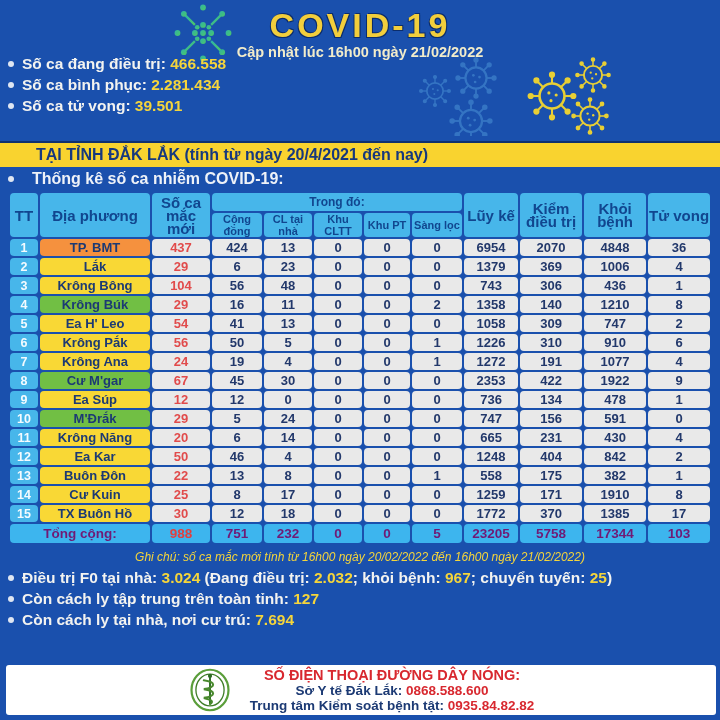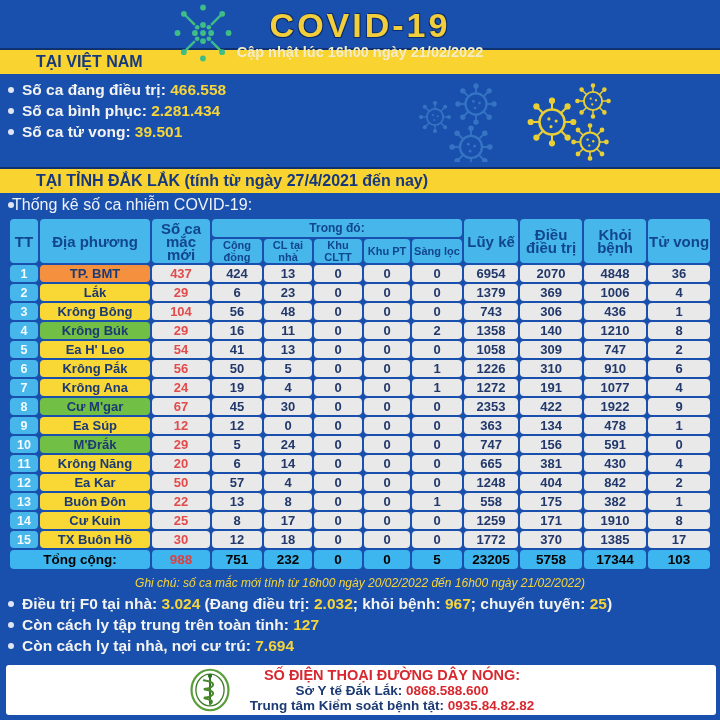--- a/index.html
+++ b/index.html
@@ -34,21 +34,21 @@
   .vn ul{list-style:none;margin:0;padding:0;}
   .vn li{height:21px;line-height:21px;font-size:15.5px;font-weight:bold;padding-left:22px;position:relative;}
   .vn li .dot,.cap .dot,.fnotes li .dot{
     position:absolute;left:8px;top:8px;width:6px;height:6px;border-radius:50%;background:#dfe6f2;
   }
   .vn .lbl{color:#f3f3f0;}
   .vn .val{color:#f5d53b;}
   .vn-decor{position:absolute;right:92px;top:8px;width:210px;height:80px;pointer-events:none;}
 
   
-  .cap{height:23px;line-height:23px;color:#eef2f8;font-size:16px;font-weight:normal;padding-left:12px;position:relative;}
+  .cap{height:23px;line-height:23px;color:#eef2f8;font-size:16px;font-weight:bold;padding-left:32px;position:relative;}
   .cap .dot{top:9px;}
 
   
   table.covid{
     margin:1px 8px 0 8px;width:704px;table-layout:fixed;
     border-collapse:separate;border-spacing:2px;
   }
   table.covid td,table.covid th{
     border-radius:4px;padding:0;text-align:center;vertical-align:middle;
     font-weight:bold;overflow:hidden;
@@ -56,21 +56,21 @@
   th.h{background:#47b6ea;color:#11468f;font-size:15px;line-height:13px;}
   th.h-sub{background:#47b6ea;color:#11468f;font-size:11px;height:20px;}
   th.h-group{background:#47b6ea;color:#11468f;font-size:12px;height:18px;}
   td.tt-cell{background:#47b6ea;color:#f4fbff;font-size:12.5px;height:17px;}
   td.district-cell{color:#1c3a74;font-size:13px;}
   td.district-cell.yellow{background:#f9d835;}
   td.district-cell.orange{background:#f5913e;}
   td.district-cell.green{background:#71bf44;}
   td.data-cell{background:#e9e9e9;color:#22386b;font-size:13px;}
   td.data-cell.red{color:#e14b4b;}
-  tr.total-row td{background:#3db5ee;color:#000000;font-size:13.5px;height:19px;}
+  tr.total-row td{background:#3db5ee;color:#701a75;font-size:13.5px;height:19px;}
   tr.total-row td.red{color:#e03f3f;}
   tr.total-row td.total-label{text-align:center;}
 
   
   .ghichu{
     text-align:center;color:#f5d53b;font-style:italic;font-size:12px;
     margin-top:4px;height:16px;line-height:16px;
   }
   .fnotes{list-style:none;margin:2px 16px 0 0;padding:0;}
   .fnotes li{position:relative;padding-left:22px;height:21px;line-height:21px;font-size:15.5px;font-weight:bold;}
@@ -165,21 +165,20 @@
           <circle cx="50" cy="50" r="5"></circle>
         </g>
       </g>
     </svg>
     <div class="hdr-center">
       <div class="hdr-title">COVID-19</div>
       <div class="hdr-sub">Cập nhật lúc 16h00 ngày 21/02/2022</div>
     </div>
   </div>
 
-  <div class="band">TẠI VIỆT NAM</div>
 
   <div class="vn">
     <ul>
       <li><span class="dot"></span><span class="lbl">Số ca đang điều trị:</span> <span class="val">466.558</span></li>
       <li><span class="dot"></span><span class="lbl">Số ca bình phục:</span> <span class="val">2.281.434</span></li>
       <li><span class="dot"></span><span class="lbl">Số ca tử vong:</span> <span class="val">39.501</span></li>
     </ul>
     <svg class="vn-decor" viewBox="0 0 210 80">
       <g color="#4b93d6" opacity="0.55">
         <use href="#virus" x="0" y="18" width="34" height="34"></use>
@@ -187,21 +186,21 @@
         <use href="#virus" x="30" y="42" width="46" height="46"></use>
       </g>
       <g color="#e8cf35">
         <use href="#virus" x="108" y="14" width="52" height="52"></use>
         <use href="#virus" x="156" y="0" width="38" height="38"></use>
         <use href="#virus" x="152" y="40" width="40" height="40"></use>
       </g>
     </svg>
   </div>
 
-  <div class="band">TẠI TỈNH ĐẮK LẮK (tính từ ngày 27/4/2021 đến nay)</div>
+  <div class="band">TẠI TỈNH ĐẮK LẮK (tính từ ngày 20/4/2021 đến nay)</div>
 
   <div class="cap">
     <span class="dot"></span>
     <span>Thống kê số ca nhiễm COVID-19:</span>
   </div>
 
   <table class="covid">
     <colgroup>
       <col style="width:28px">
         <col style="width:110px">
@@ -216,21 +215,21 @@
         <col style="width:62px">
         <col style="width:62px">
     </colgroup>
     <thead>
       <tr>
         <th class="h" rowspan="2">TT</th>
         <th class="h" rowspan="2">Địa phương</th>
         <th class="h" rowspan="2">Số ca mắc mới</th>
         <th class="h-group" colspan="5">Trong đó:</th>
         <th class="h" rowspan="2">Lũy kế</th>
-        <th class="h" rowspan="2">Điều điều trị</th>
+        <th class="h" rowspan="2">Kiểm điều trị</th>
         <th class="h" rowspan="2">Khỏi bệnh</th>
         <th class="h" rowspan="2">Tử vong</th>
       </tr>
       <tr>
         <th class="h-sub">Cộng đồng</th>
         <th class="h-sub">CL tại nhà</th>
         <th class="h-sub">Khu CLTT</th>
         <th class="h-sub">Khu PT</th>
         <th class="h-sub">Sàng lọc</th>
       </tr>
@@ -350,21 +349,21 @@
         </tr>
         <tr>
           <td class="tt-cell">9</td>
           <td class="district-cell yellow">Ea Súp</td>
           <td class="data-cell red">12</td>
           <td class="data-cell">12</td>
           <td class="data-cell">0</td>
           <td class="data-cell">0</td>
           <td class="data-cell">0</td>
           <td class="data-cell">0</td>
-          <td class="data-cell">363</td>
+          <td class="data-cell">736</td>
           <td class="data-cell">134</td>
           <td class="data-cell">478</td>
           <td class="data-cell">1</td>
         </tr>
         <tr>
           <td class="tt-cell">10</td>
           <td class="district-cell green">M'Đrắk</td>
           <td class="data-cell red">29</td>
           <td class="data-cell">5</td>
           <td class="data-cell">24</td>
@@ -379,29 +378,29 @@
         <tr>
           <td class="tt-cell">11</td>
           <td class="district-cell yellow">Krông Năng</td>
           <td class="data-cell red">20</td>
           <td class="data-cell">6</td>
           <td class="data-cell">14</td>
           <td class="data-cell">0</td>
           <td class="data-cell">0</td>
           <td class="data-cell">0</td>
           <td class="data-cell">665</td>
-          <td class="data-cell">381</td>
+          <td class="data-cell">231</td>
           <td class="data-cell">430</td>
           <td class="data-cell">4</td>
         </tr>
         <tr>
           <td class="tt-cell">12</td>
           <td class="district-cell yellow">Ea Kar</td>
           <td class="data-cell red">50</td>
-          <td class="data-cell">57</td>
+          <td class="data-cell">46</td>
           <td class="data-cell">4</td>
           <td class="data-cell">0</td>
           <td class="data-cell">0</td>
           <td class="data-cell">0</td>
           <td class="data-cell">1248</td>
           <td class="data-cell">404</td>
           <td class="data-cell">842</td>
           <td class="data-cell">2</td>
         </tr>
         <tr>

